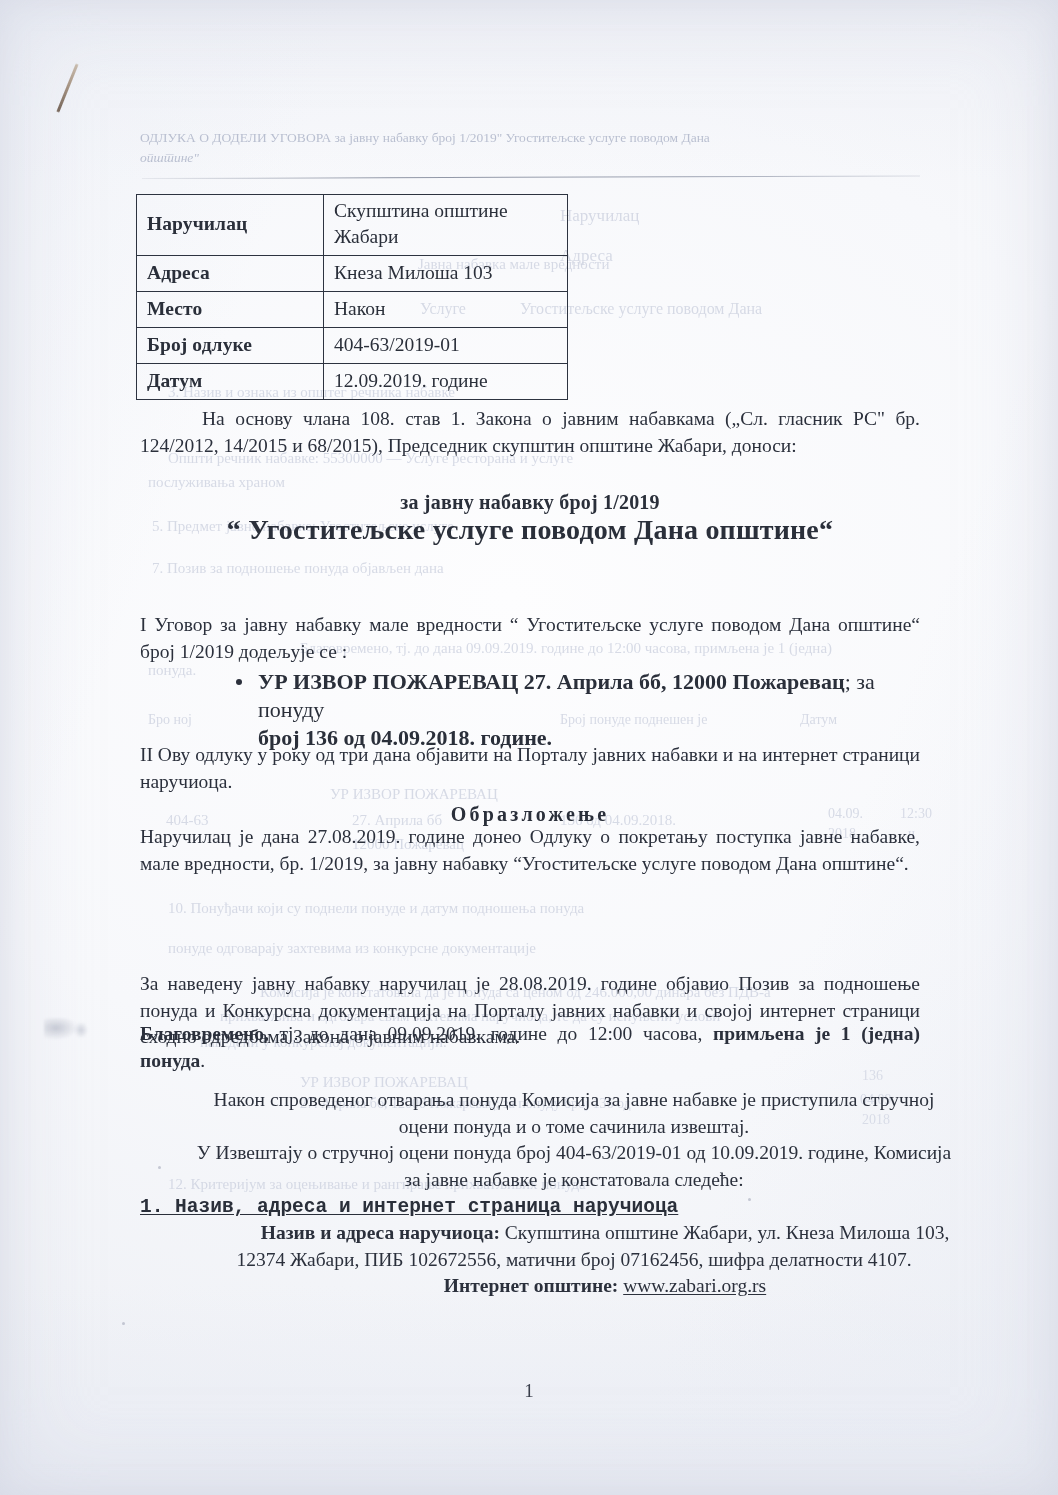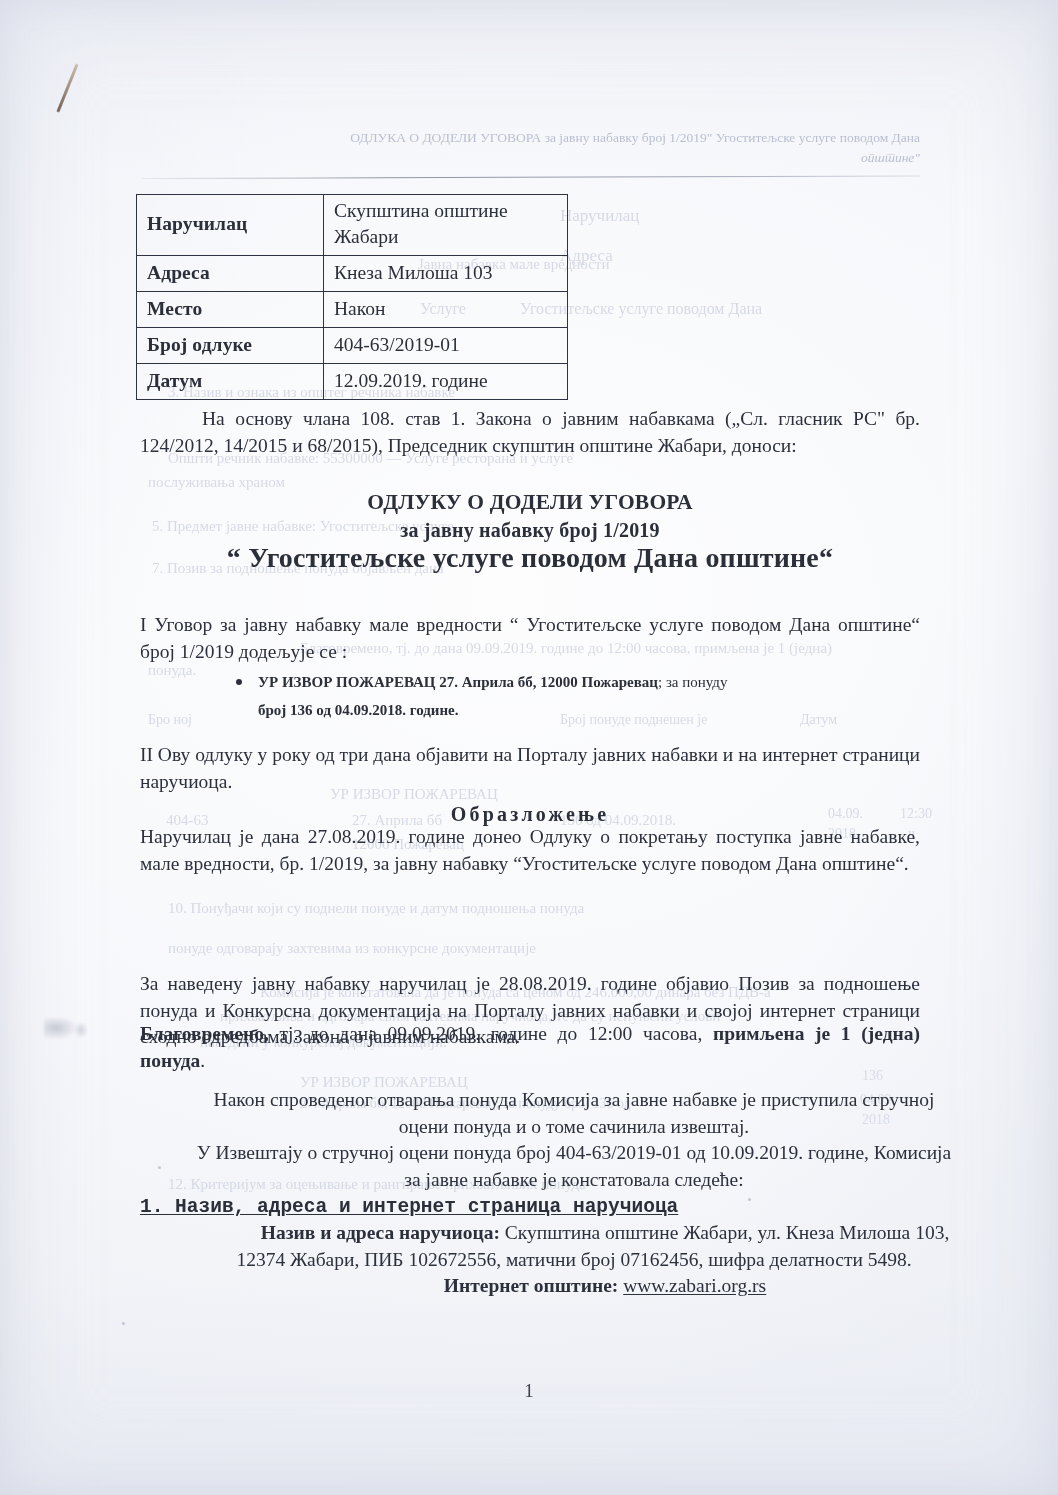--- a/index.html
+++ b/index.html
@@ -39,21 +39,21 @@
     white-space:nowrap;
     filter:blur(.45px);
     pointer-events:none;
     user-select:none;
   }
 
   
   .runhead{
     position:absolute;
     left:140px; top:128px; width:780px;
-    text-align:right;
+    text-align:left;
     font-size:13.5px;
     line-height:20px;
     color:#b9bfd0;
     filter:blur(.25px);
   }
   .runhead i{font-style:italic;}
 
   .rule{
     position:absolute;
     left:142px; top:178px;
@@ -120,21 +120,21 @@
     text-align:center;
     font-weight:bold;
     font-size:20px;
     letter-spacing:3.2px;
   }
 
   
   .bullet-wrap{
     position:absolute;
     left:140px; width:780px;
-    font-size:15px;
+    font-size:22px;
     line-height:28px;
   }
   .bullet-row{
     position:relative;
     padding-left:118px;
   }
   .bullet-dot{
     position:absolute;
     left:96px; top:11px;
     width:6px;height:6px;border-radius:50%;
@@ -268,21 +268,20 @@
       <tr>
         <td class="k">Датум</td>
         <td class="v">12.09.2019.  године</td>
       </tr>
     </tbody>
   </table>
 
   <div class="blk ind" style="top:406px;">На основу члана 108. став 1. Закона о јавним набавкама („Сл. гласник РС" бр. 124/2012, 14/2015 и 68/2015), Председник скупштин општине Жабари, доноси:</div>
 
   <div class="title-blk" style="top:488px;">
-    <div class="t1">ОДЛУКУ О ДОДЕЛИ УГОВОРА</div>
     <div class="t2">за јавну набавку број 1/2019</div>
     <div class="t3">“ Угоститељске услуге поводом Дана општине“</div>
   </div>
 
   <div class="blk" style="top:612px;">I   Уговор за јавну набавку мале вредности “ Угоститељске услуге поводом Дана општине“ број 1/2019 додељује се :</div>
 
   <div class="bullet-wrap" style="top:668px;">
     <div class="bullet-row">
       <span class="bullet-dot"></span>
       <span class="b-text">
@@ -313,21 +312,21 @@
     <span>У Извештају о стручној оцени понуда  број 404-63/2019-01 од 10.09.2019. године, Комисија</span><br>
     <span>за јавне набавке је констатовала следеће:</span>
   </div>
 
   <div class="sect-head" style="top:1194px;">
     <u>1. Назив, адреса и интернет страница наручиоца</u>
   </div>
 
   <div class="blk left" style="top:1220px;">
     <span style="display:inline-block;width:62px;"></span><b>Назив и адреса наручиоца:</b><span>  Скупштина општине Жабари, ул. Кнеза Милоша 103,</span><br>
-    <span>12374 Жабари, ПИБ 102672556, матични број 07162456, шифра делатности 5498.</span><br>
+    <span>12374 Жабари, ПИБ 102672556, матични број 07162456, шифра делатности 4107.</span><br>
     <span style="display:inline-block;width:62px;"></span><b>Интернет општине:</b>
     <span class="u-link">www.zabari.org.rs</span>
   </div>
 
   <div class="pageno">1</div>
 
   <div class="hair"></div>
   <div class="smudge"></div>
   <div class="smudge2"></div>
   <div class="dot-spec" style="left:122px;top:1322px;"></div>

